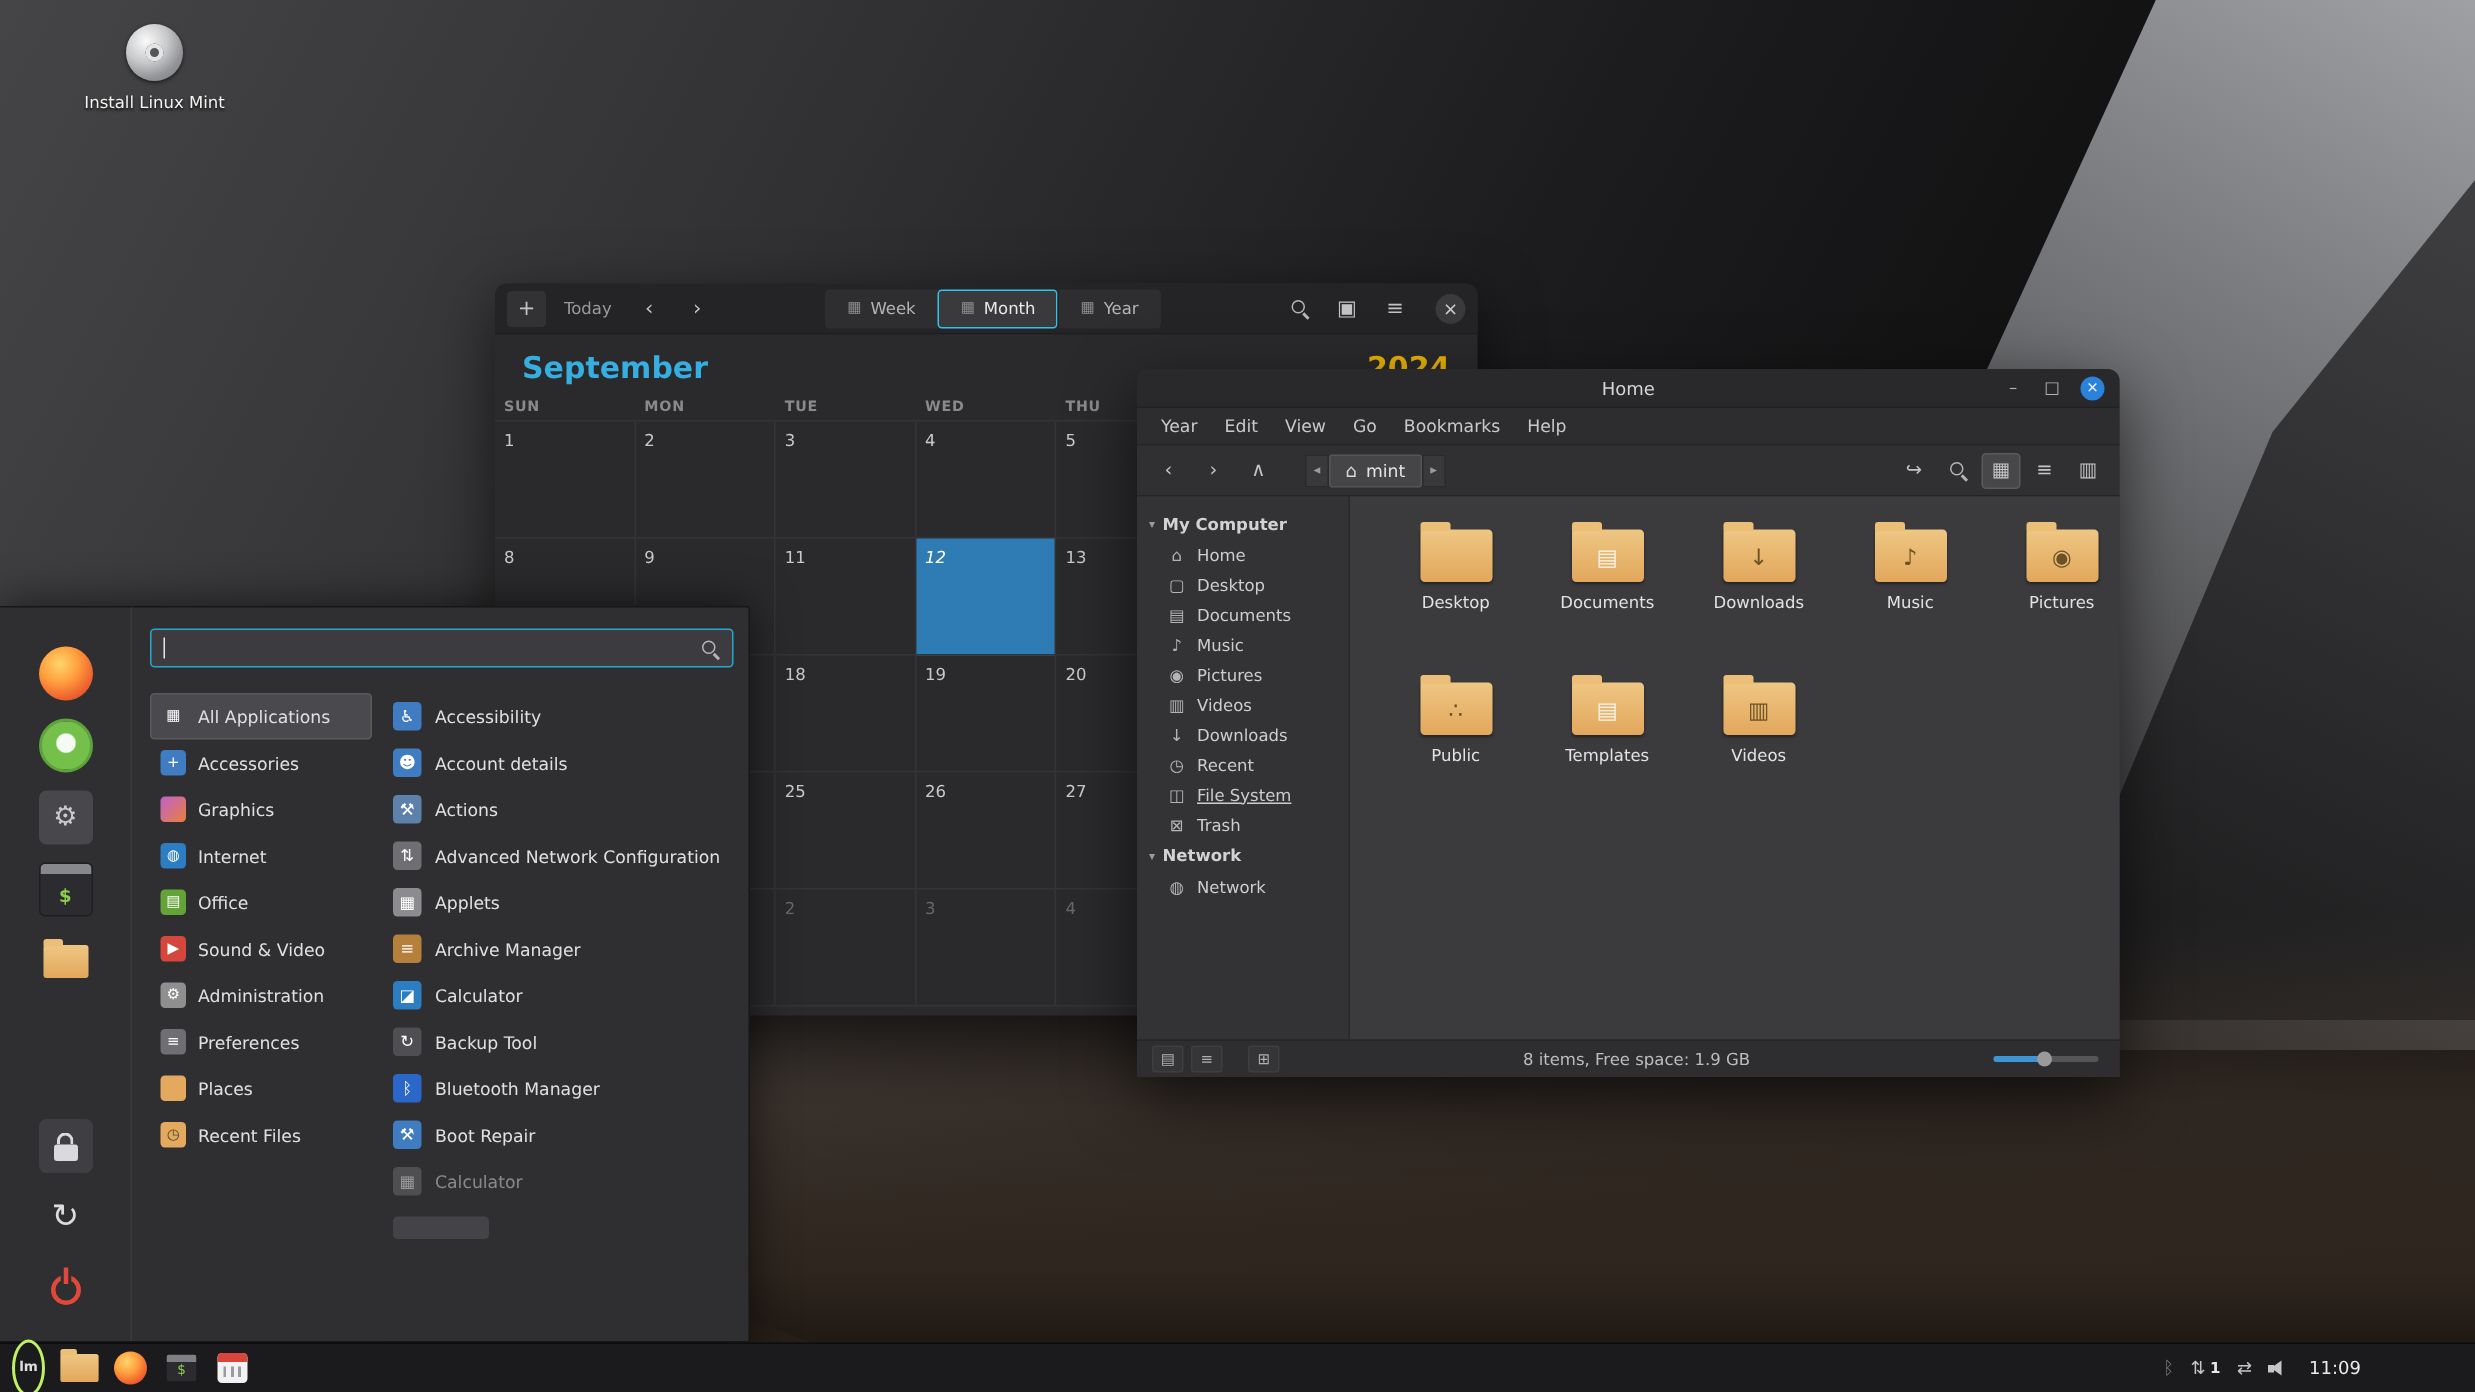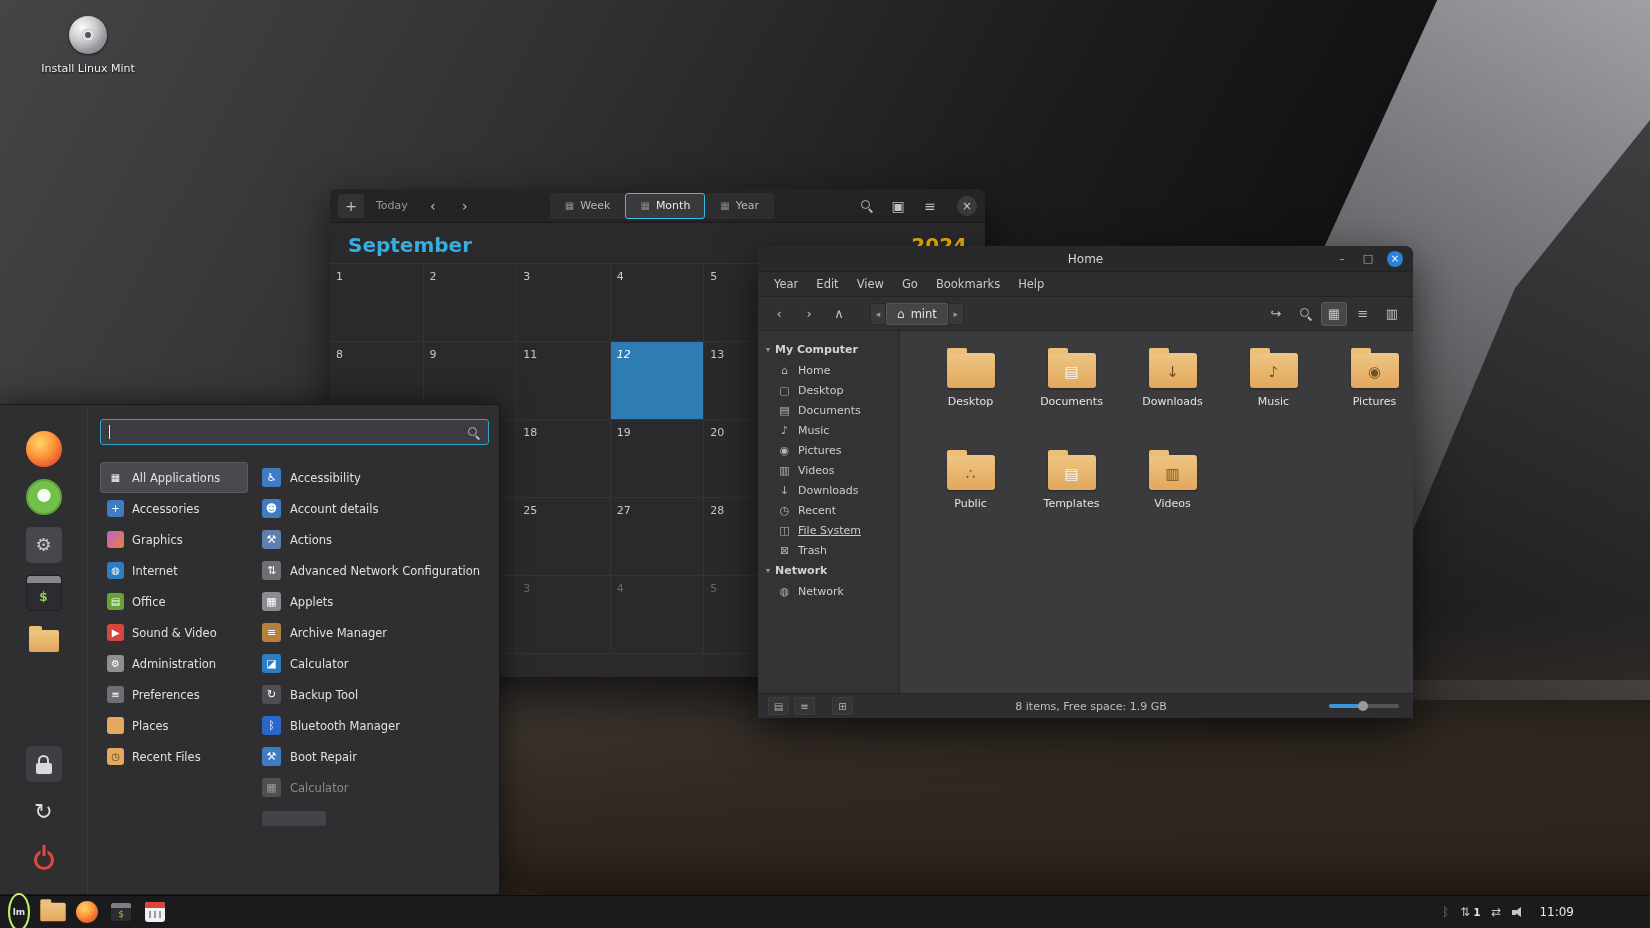--- a/index.html
+++ b/index.html
@@ -8,21 +8,21 @@
   .stage{position:relative;width:1650px;height:928px;overflow:hidden;}
 
   
   .wallpaper{position:absolute;inset:0;background:linear-gradient(118deg,#454547 0%,#313133 28%,#1c1c1e 52%,#101011 72%,#0b0b0c 100%);}
   .wp-ridge{position:absolute;top:0;right:0;width:560px;height:700px;background:linear-gradient(210deg,#9fa0a3 0%,#717275 35%,#3e3e40 70%,rgba(30,30,32,0) 100%);clip-path:polygon(62% 0,100% 0,100% 100%,8% 100%,38% 42%);}
   .wp-ridge2{position:absolute;top:120px;right:0;width:300px;height:560px;background:linear-gradient(200deg,#2a2a2c,#151516);clip-path:polygon(100% 0,100% 100%,0 100%,55% 30%);opacity:.8;}
   .wp-fore{position:absolute;left:0;right:0;bottom:0;height:320px;background:linear-gradient(180deg,rgba(62,50,40,0) 0%,rgba(74,60,48,.55) 40%,#2e251e 75%,#16110d 100%);}
   .wp-fore2{position:absolute;left:0;bottom:0;width:900px;height:260px;background:linear-gradient(200deg,#3b2f26,#1a140f);clip-path:polygon(0 30%,35% 55%,70% 100%,0 100%);opacity:.9;}
 
   
-  .desktop-icon{position:absolute;left:45px;top:16px;width:86px;display:flex;flex-direction:column;align-items:center;gap:8px;z-index:1;}
+  .desktop-icon{position:absolute;left:60px;top:16px;width:86px;display:flex;flex-direction:column;align-items:center;gap:8px;z-index:1;}
   .disc{width:38px;height:38px;border-radius:50%;background:radial-gradient(circle at 35% 30%,#fafafa,#c7c8ca 40%,#939497 68%,#77787a);box-shadow:0 1px 3px rgba(0,0,0,.6);position:relative;}
   .disc::after{content:"";position:absolute;left:50%;top:50%;width:12px;height:12px;transform:translate(-50%,-50%);border-radius:50%;background:#55565a;box-shadow:inset 0 0 0 3px #e4e4e6;}
   .di-label{font-size:11px;color:#f2f2f2;text-shadow:0 1px 2px rgba(0,0,0,.9);white-space:nowrap;}
 
   
   .lens{position:relative;width:13px;height:13px;display:inline-block;color:#b5b5b7;}
   .lens::before{content:"";position:absolute;left:1px;top:1px;width:7px;height:7px;border:1.5px solid currentColor;border-radius:50%;}
   .lens::after{content:"";position:absolute;left:9px;top:9px;width:5px;height:1.5px;background:currentColor;transform:rotate(45deg);transform-origin:left center;}
 
   
@@ -187,20 +187,30 @@
           <span class="lens"></span>
         </button>
       <button class="cal-btn flat">▣</button>
       <button class="cal-btn flat">≡</button>
       <button class="cal-close">×</button>
     </header>
     <div class="cal-title-row">
       <span class="cal-month">September</span>
       <span class="cal-year">2024</span>
     </div>
+    <div class="cal-dayheads">
+
+    <span class="dayhead">SUN</span>
+        <span class="dayhead">MON</span>
+        <span class="dayhead">TUE</span>
+        <span class="dayhead">WED</span>
+        <span class="dayhead">THU</span>
+        <span class="dayhead">FRI</span>
+        <span class="dayhead">SAT</span>
+      </div>
     <div class="cal-grid">
 
     <div class="cal-cell">
           <span class="dnum">1</span>
         </div>
         <div class="cal-cell">
           <span class="dnum">2</span>
         </div>
         <div class="cal-cell">
           <span class="dnum">3</span>
@@ -260,20 +270,23 @@
           <span class="dnum">22</span>
         </div>
         <div class="cal-cell">
           <span class="dnum">23</span>
         </div>
         <div class="cal-cell">
           <span class="dnum">24</span>
         </div>
         <div class="cal-cell">
           <span class="dnum">25</span>
+        </div>
+        <div class="cal-cell">
+          <span class="dnum">26</span>
         </div>
         <div class="cal-cell">
           <span class="dnum">27</span>
         </div>
         <div class="cal-cell">
           <span class="dnum">28</span>
         </div>
         <div class="cal-cell">
           <span class="dnum">29</span>
         </div>

